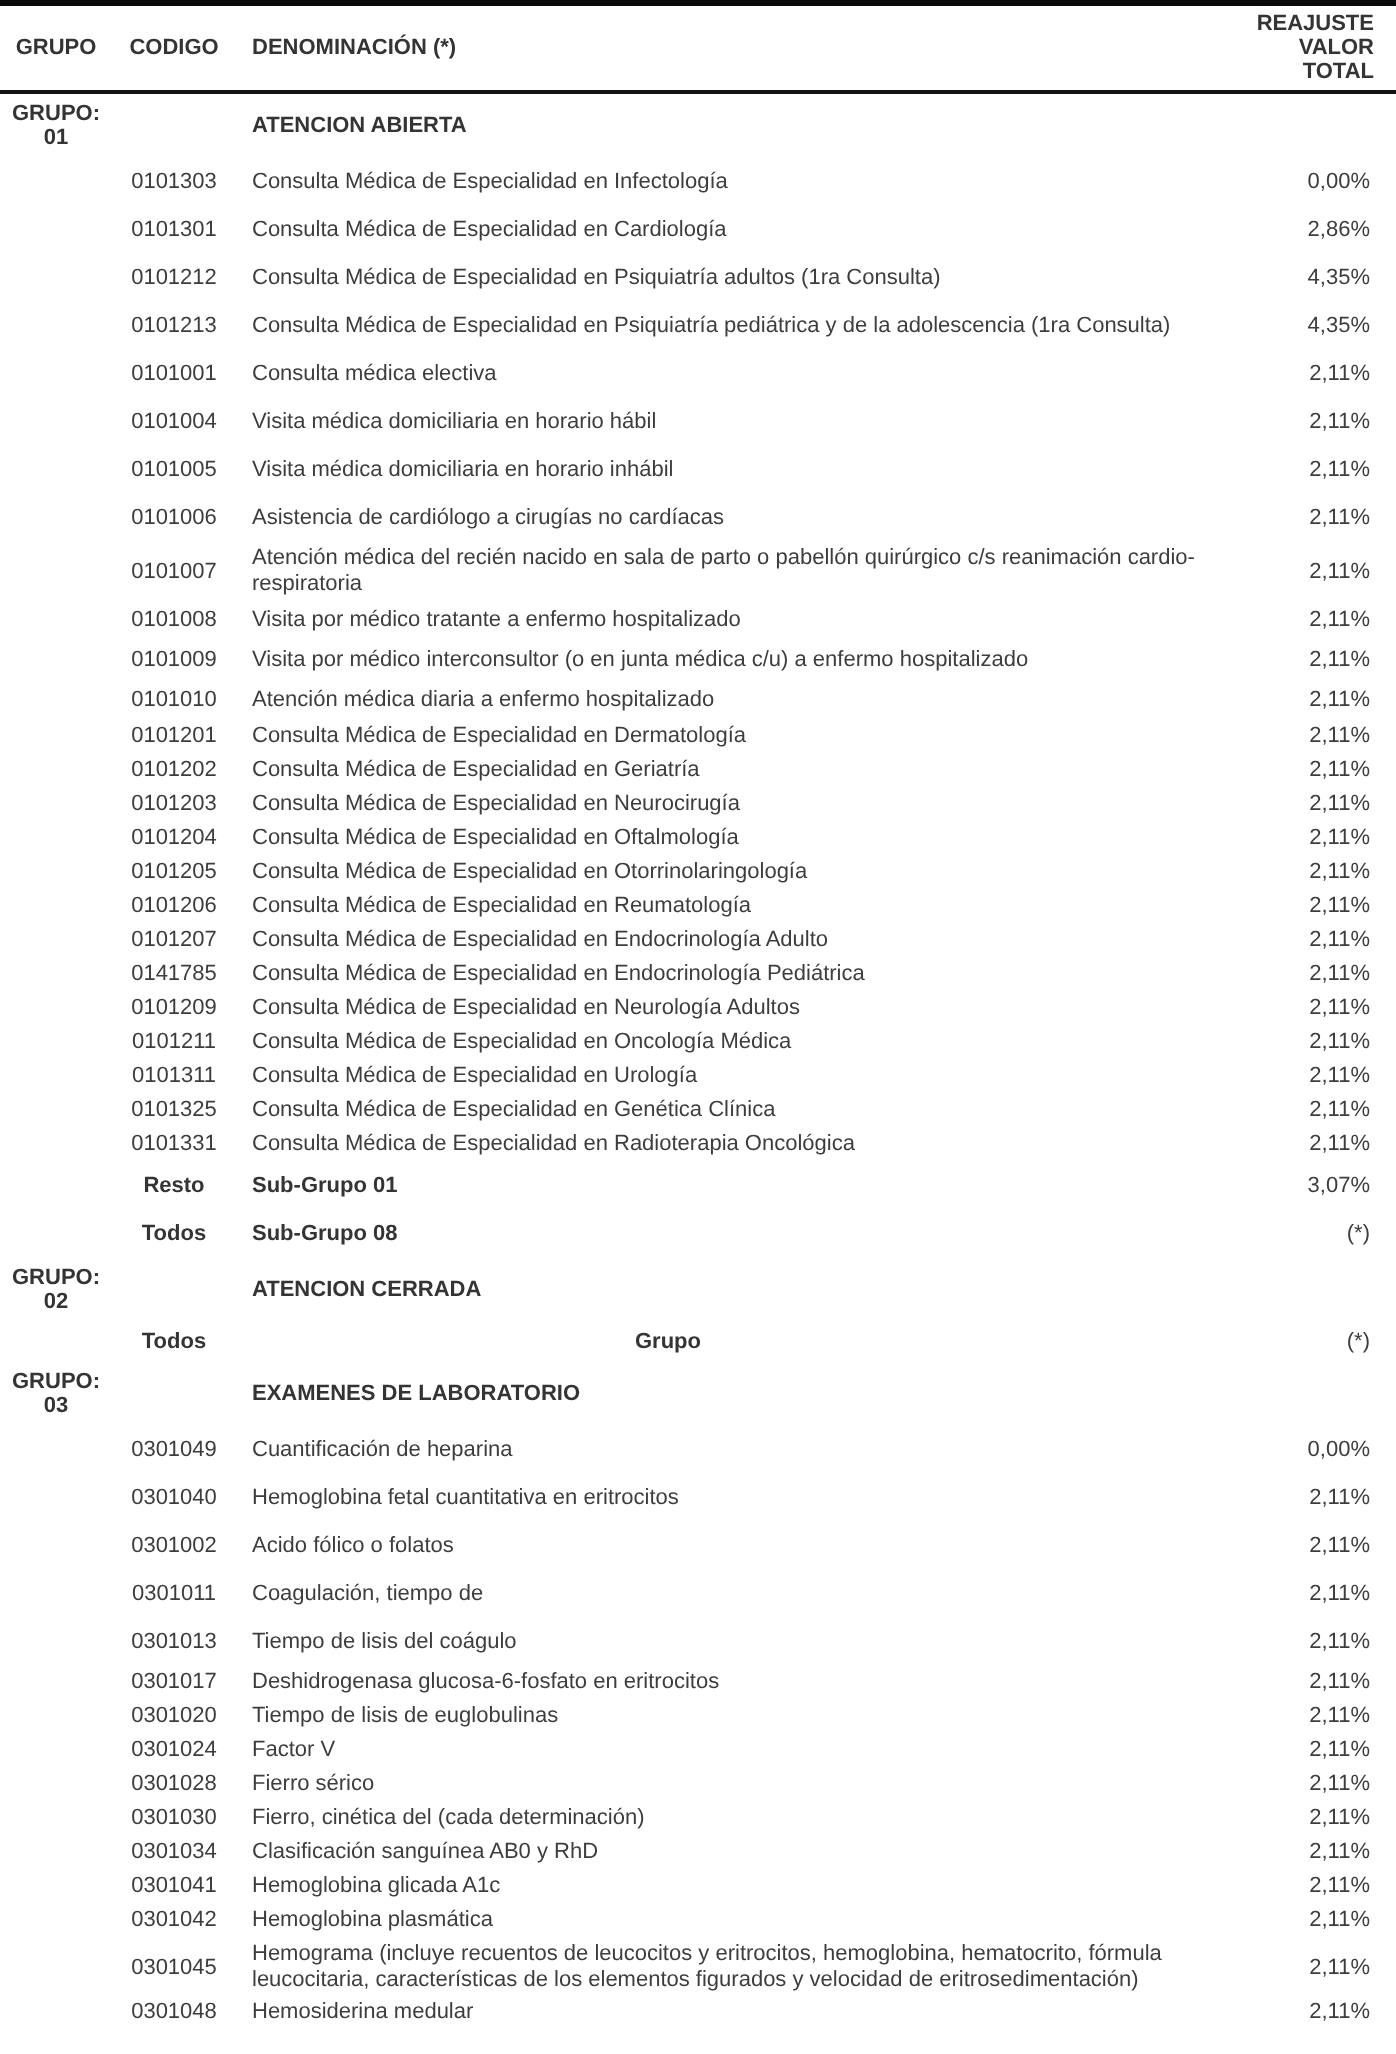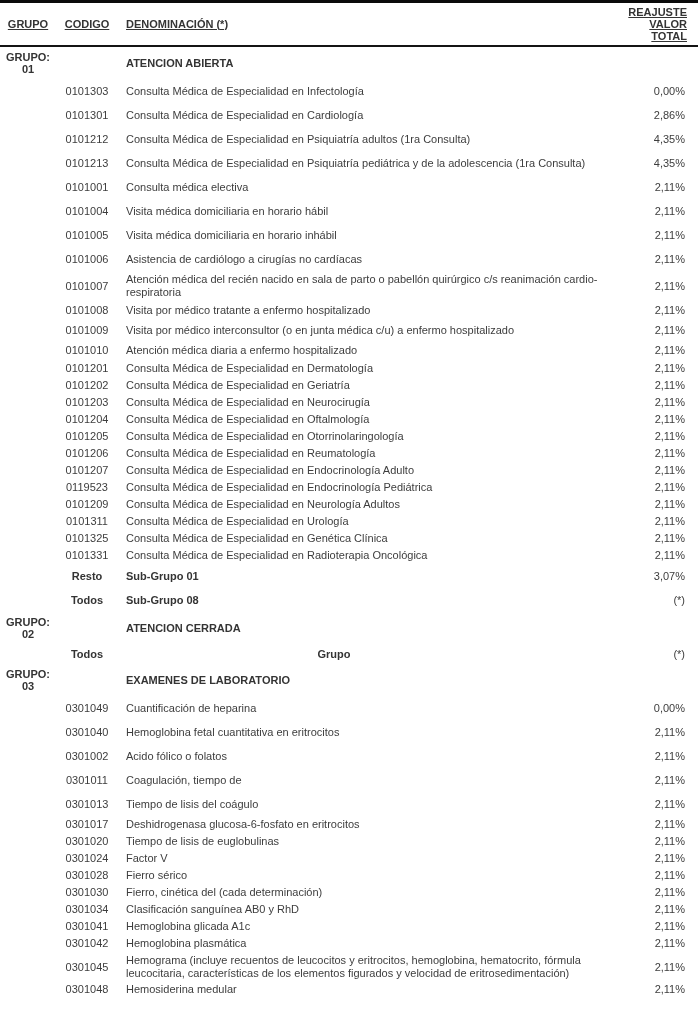--- a/index.html
+++ b/index.html
@@ -10,21 +10,21 @@
   }
   table{
     width:698px;border-collapse:collapse;table-layout:fixed;
     border-top:3px solid #0a0a0a;
   }
   col.c-grupo{width:56px}
   col.c-code{width:62px}
   col.c-denom{width:504px}
   col.c-val{width:76px}
   thead tr{border-bottom:2px solid #141414;}
-  th{font-weight:bold;color:#343434;vertical-align:middle;padding:4px 0 5px 0;text-decoration:underline;}
+  th{font-weight:bold;color:#343434;vertical-align:middle;padding:4px 0 5px 0;}
   th.th-grupo{text-align:center;}
   th.th-codigo{}
   th.th-denom{text-align:left;padding-left:8px;}
   th.th-value{text-align:right;padding-right:11px;line-height:12px;padding-top:3px;padding-bottom:3px;}
   td{vertical-align:middle;line-height:14px;}
   td.grupo{text-align:center;font-weight:bold;color:#343434;line-height:12px;padding-top:2px;}
   td.code{text-align:center;}
   td.denom{padding-left:8px;padding-right:8px;}
   td.val{text-align:right;padding-right:13px;white-space:nowrap;}
   .section-title{font-weight:bold;color:#343434;}
@@ -181,28 +181,34 @@
         <td class="val">2,11%</td>
       </tr>
       <tr class="row-t">
         <td class="grupo"></td>
         <td class="code">0101207</td>
         <td class="denom">Consulta Médica de Especialidad en Endocrinología Adulto</td>
         <td class="val">2,11%</td>
       </tr>
       <tr class="row-t">
         <td class="grupo"></td>
-        <td class="code">0119523</td>
+        <td class="code">0141785</td>
         <td class="denom">Consulta Médica de Especialidad en Endocrinología Pediátrica</td>
         <td class="val">2,11%</td>
       </tr>
       <tr class="row-t">
         <td class="grupo"></td>
         <td class="code">0101209</td>
         <td class="denom">Consulta Médica de Especialidad en Neurología Adultos</td>
+        <td class="val">2,11%</td>
+      </tr>
+      <tr class="row-t">
+        <td class="grupo"></td>
+        <td class="code">0101211</td>
+        <td class="denom">Consulta Médica de Especialidad en Oncología Médica</td>
         <td class="val">2,11%</td>
       </tr>
       <tr class="row-t">
         <td class="grupo"></td>
         <td class="code">0101311</td>
         <td class="denom">Consulta Médica de Especialidad en Urología</td>
         <td class="val">2,11%</td>
       </tr>
       <tr class="row-t">
         <td class="grupo"></td>

